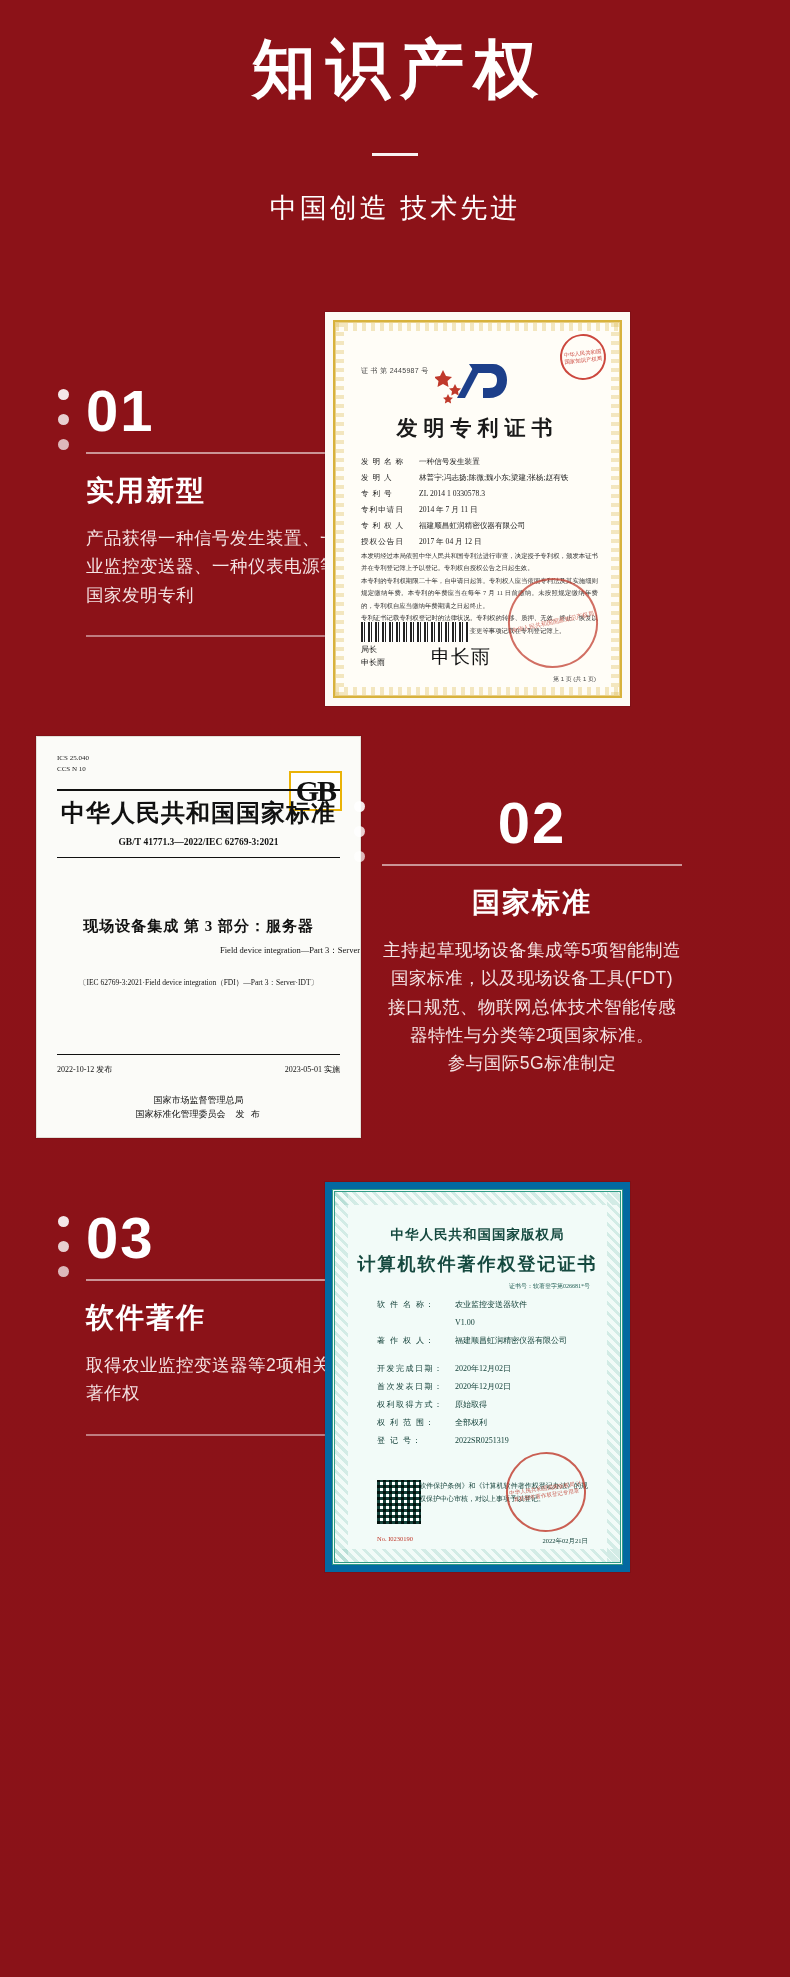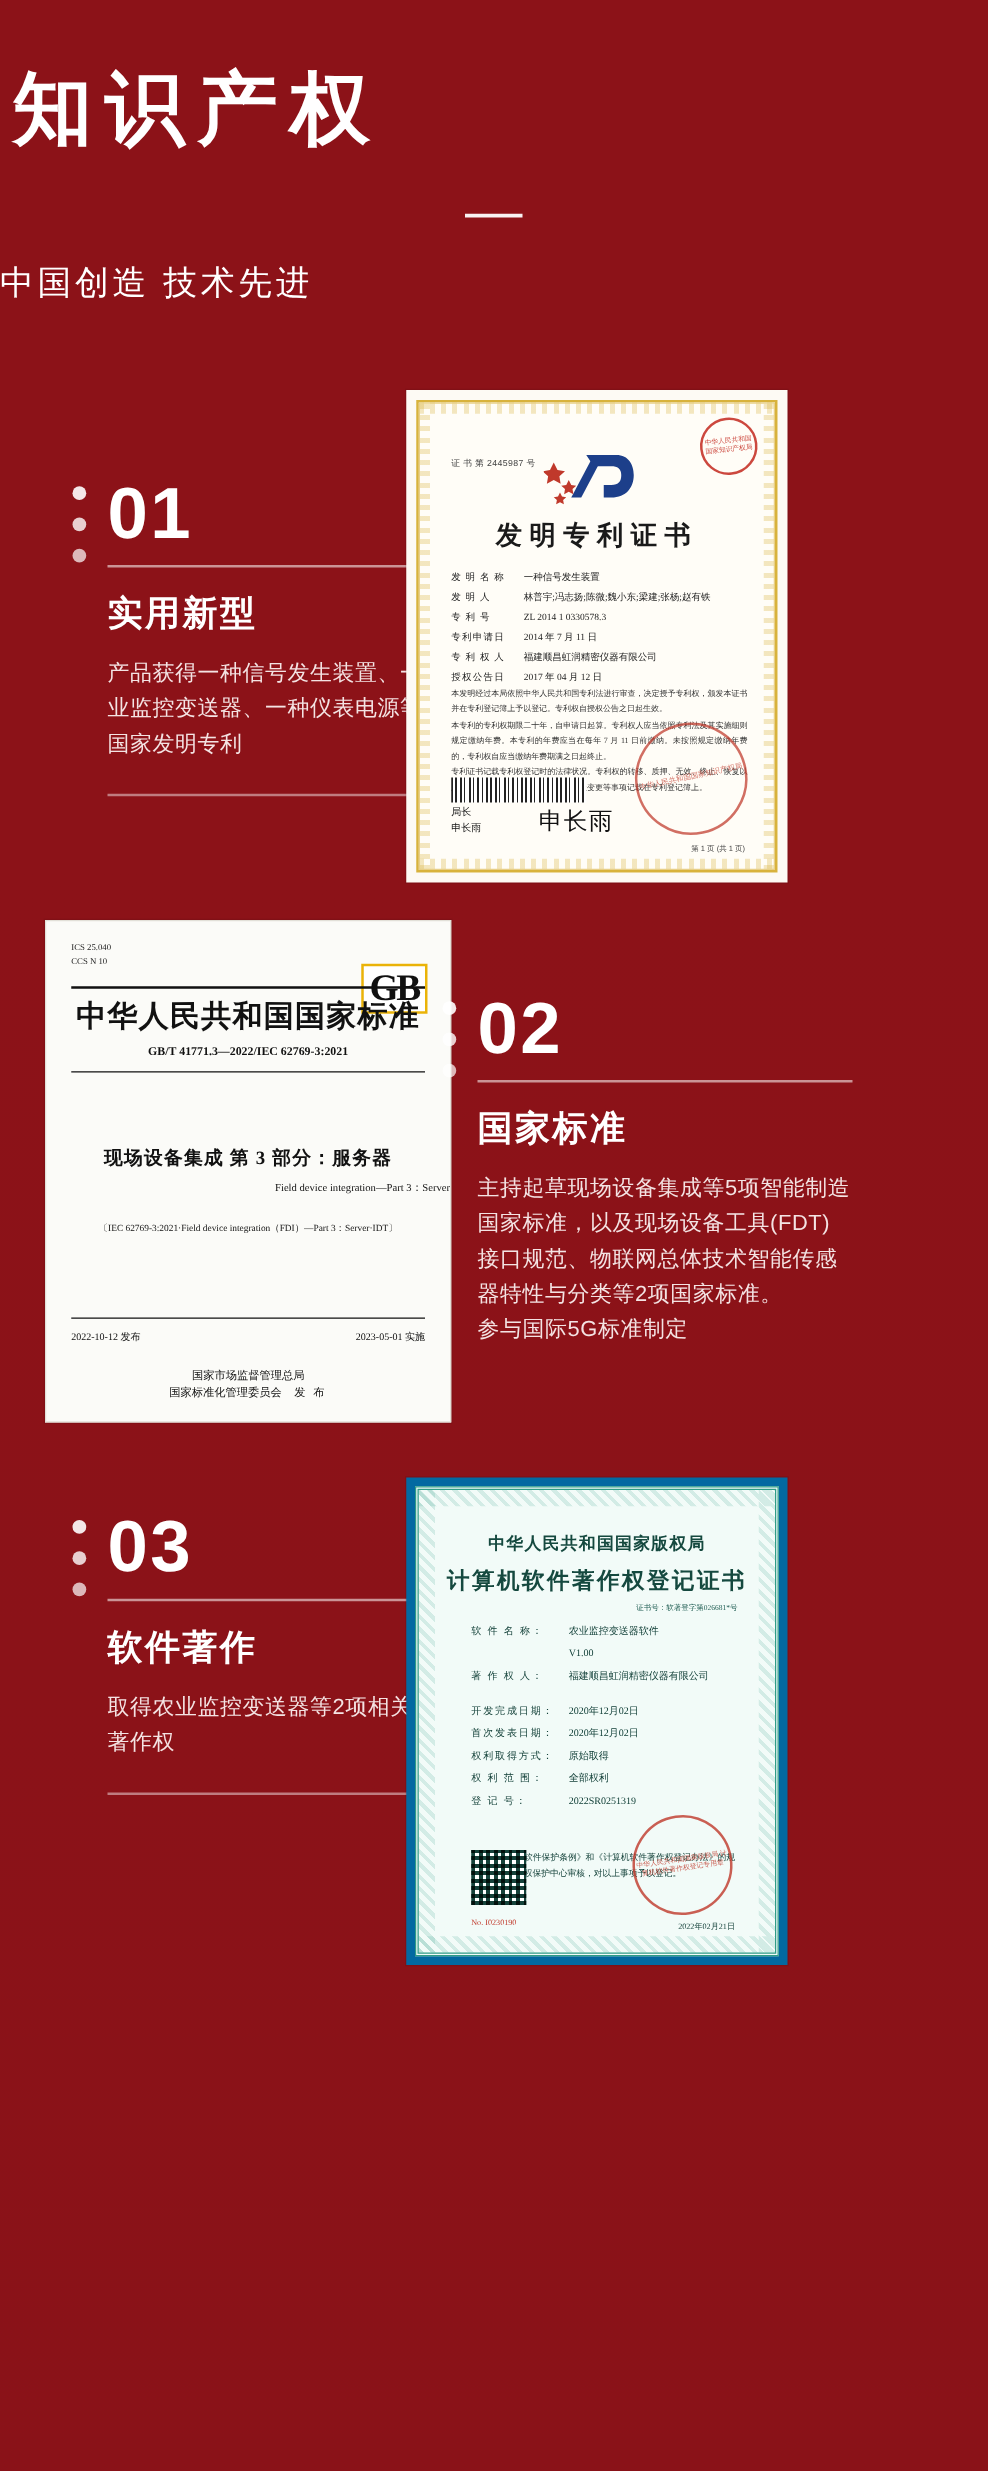--- a/index.html
+++ b/index.html
@@ -12,22 +12,22 @@
     height: 1977px;
     position: relative;
     font-family: "Liberation Sans", "DejaVu Sans", sans-serif;
     background: linear-gradient(180deg,#8c1218 0%, #8c1218 35%, #8a1218 100%);
     overflow: hidden;
     color: #fff;
   }
 
   
   .header {
-    text-align: left;
-    padding-top: 55px;
+    text-align: center;
+    padding-top: 37px;
   }
   .header .title {
     font-size: 64px;
     font-weight: 700;
     letter-spacing: 10px;
     line-height: 1;
     color: #ffffff;
     text-indent: 10px;
   }
   .header .divider {
@@ -308,21 +308,21 @@
     transform: rotate(-8deg);
   }
   .s-date {
     position: absolute; right: 32px; bottom: 16px;
     font-size: 6.5px; color: #14423a;
     font-family: "Liberation Serif","DejaVu Serif",serif;
   }
 
   
   #block-01 { left: 86px; top: 383px; }
-  #block-02 { left: 382px; top: 795px; width: 300px; }
+  #block-02 { left: 382px; top: 795px; width: 300px; text-align: center; }
   #block-03 { left: 86px; top: 1210px; }
 </style>
 </head>
 <body>
 
 <div class="header">
   <div class="title">知识产权</div>
   <div class="divider"></div>
   <div class="subtitle">中国创造  技术先进</div>
 </div>

